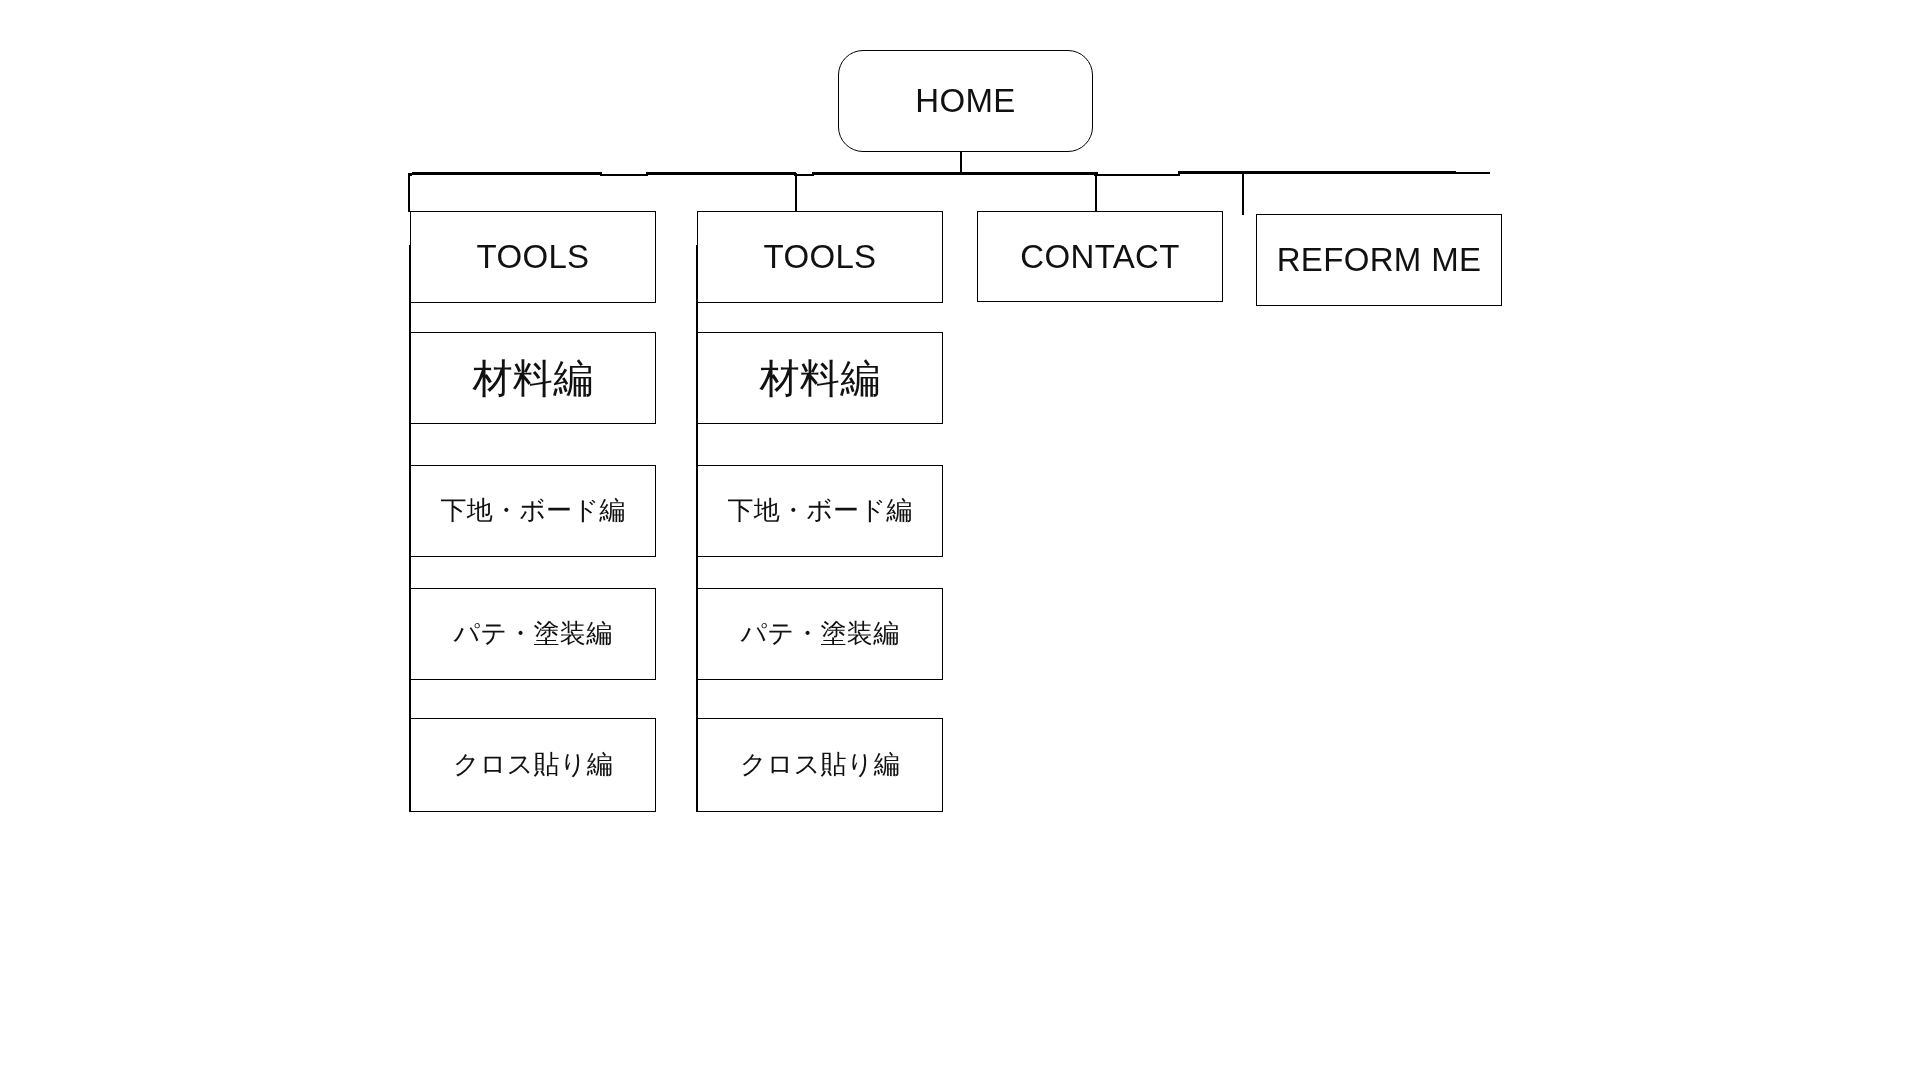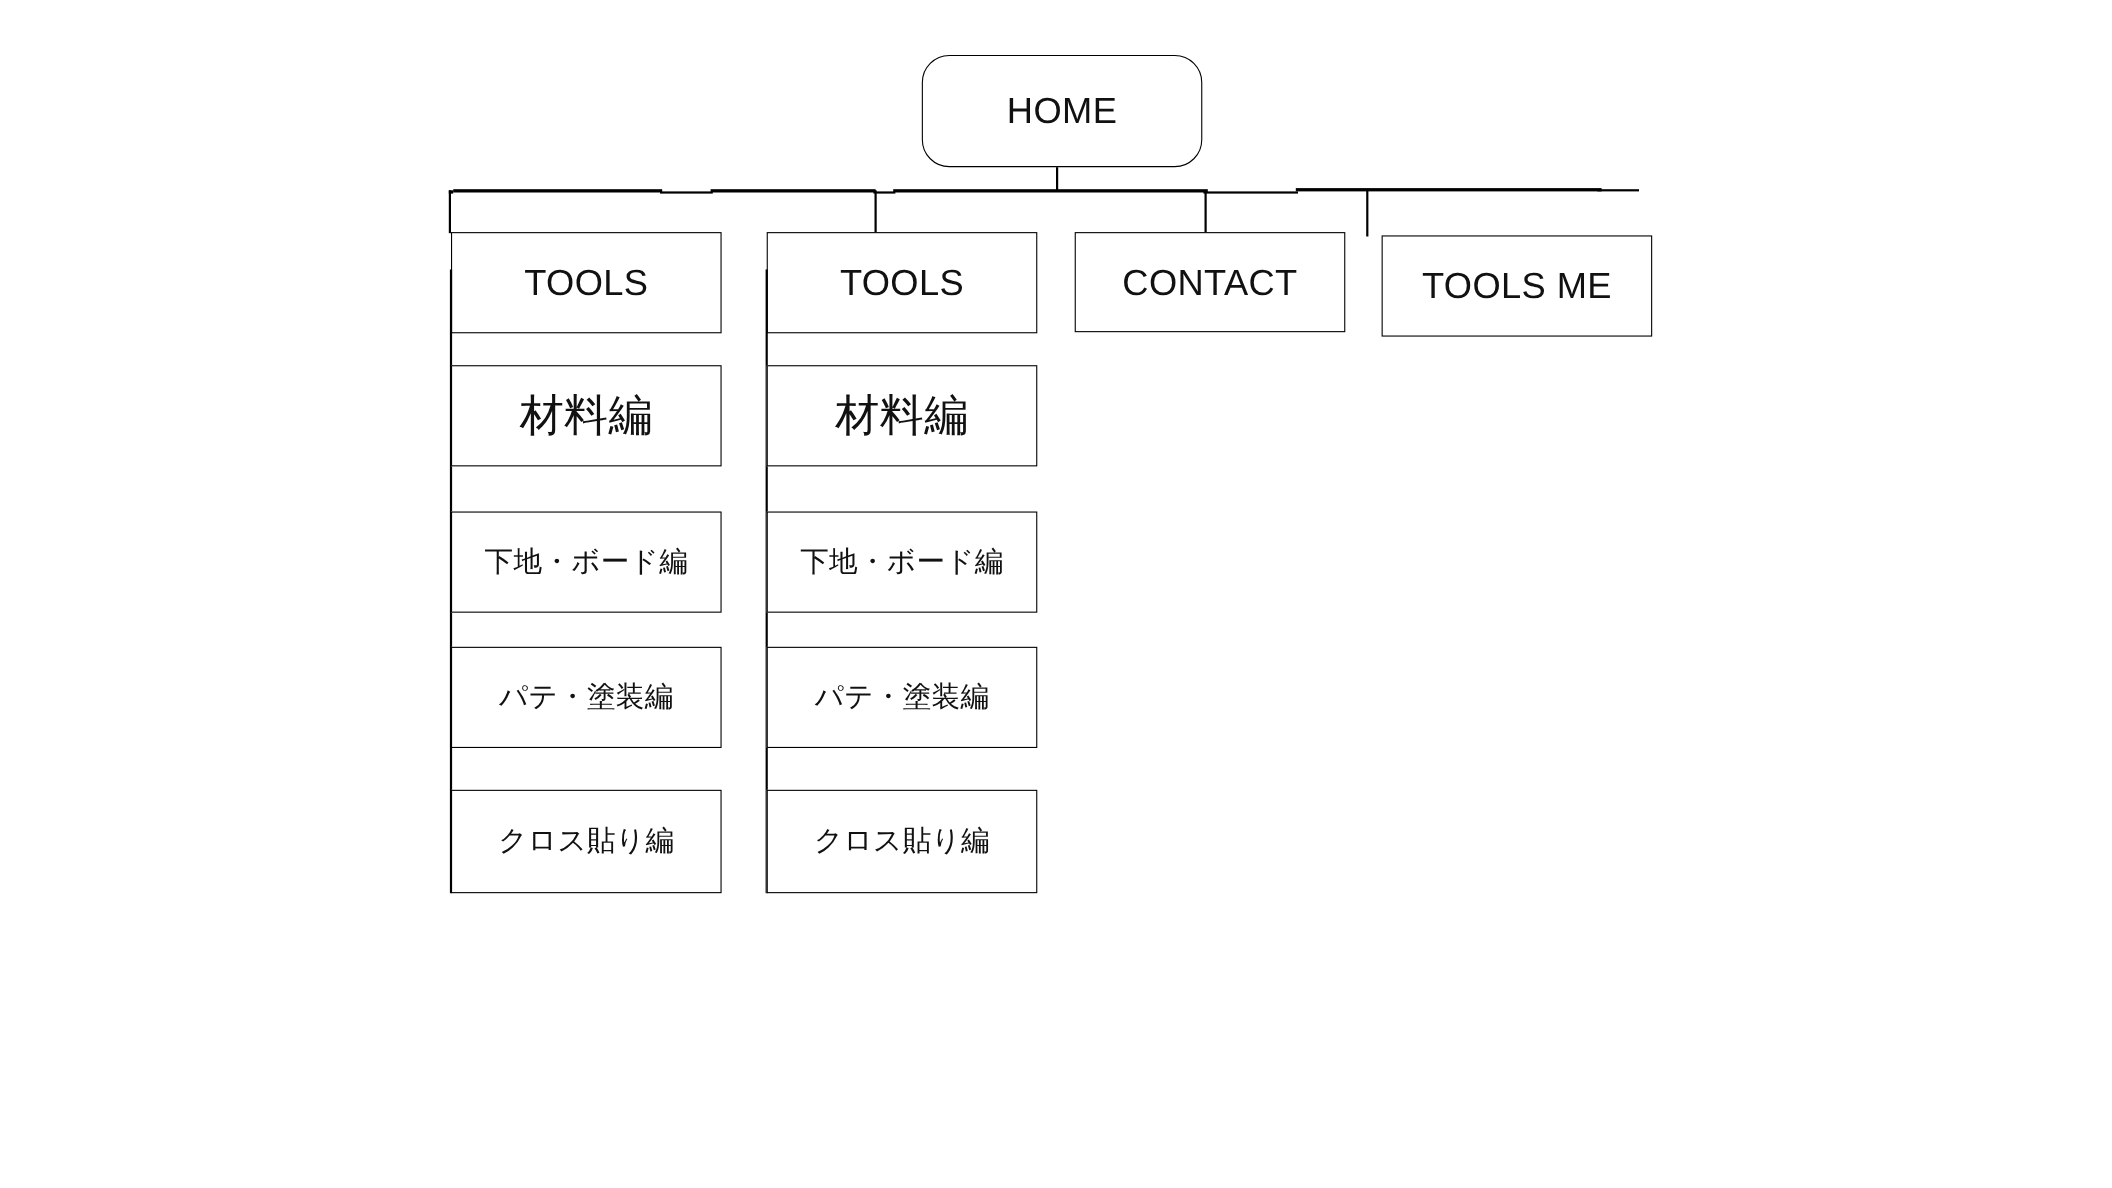--- a/index.html
+++ b/index.html
@@ -114,21 +114,21 @@
 
   <div class="node level1" style="left:697px; top:211px; width:246px; height:92px;">
     <span>TOOLS</span>
   </div>
 
   <div class="node level1" style="left:977px; top:211px; width:246px; height:91px;">
     <span>CONTACT</span>
   </div>
 
   <div class="node level1" style="left:1256px; top:214px; width:246px; height:92px;">
-    <span>TOOLS ME</span>
+    <span>REFORM ME</span>
   </div>
 
   <div class="vline" style="left:409px; top:245px; height:567px;"></div>
   <div class="vline" style="left:696px; top:245px; height:567px;"></div>
 
   <div class="node level2-lg" style="left:410px; top:332px; width:246px; height:92px;">
     <span>材料編</span>
   </div>
 
   <div class="node level2-sm" style="left:410px; top:465px; width:246px; height:92px;">

